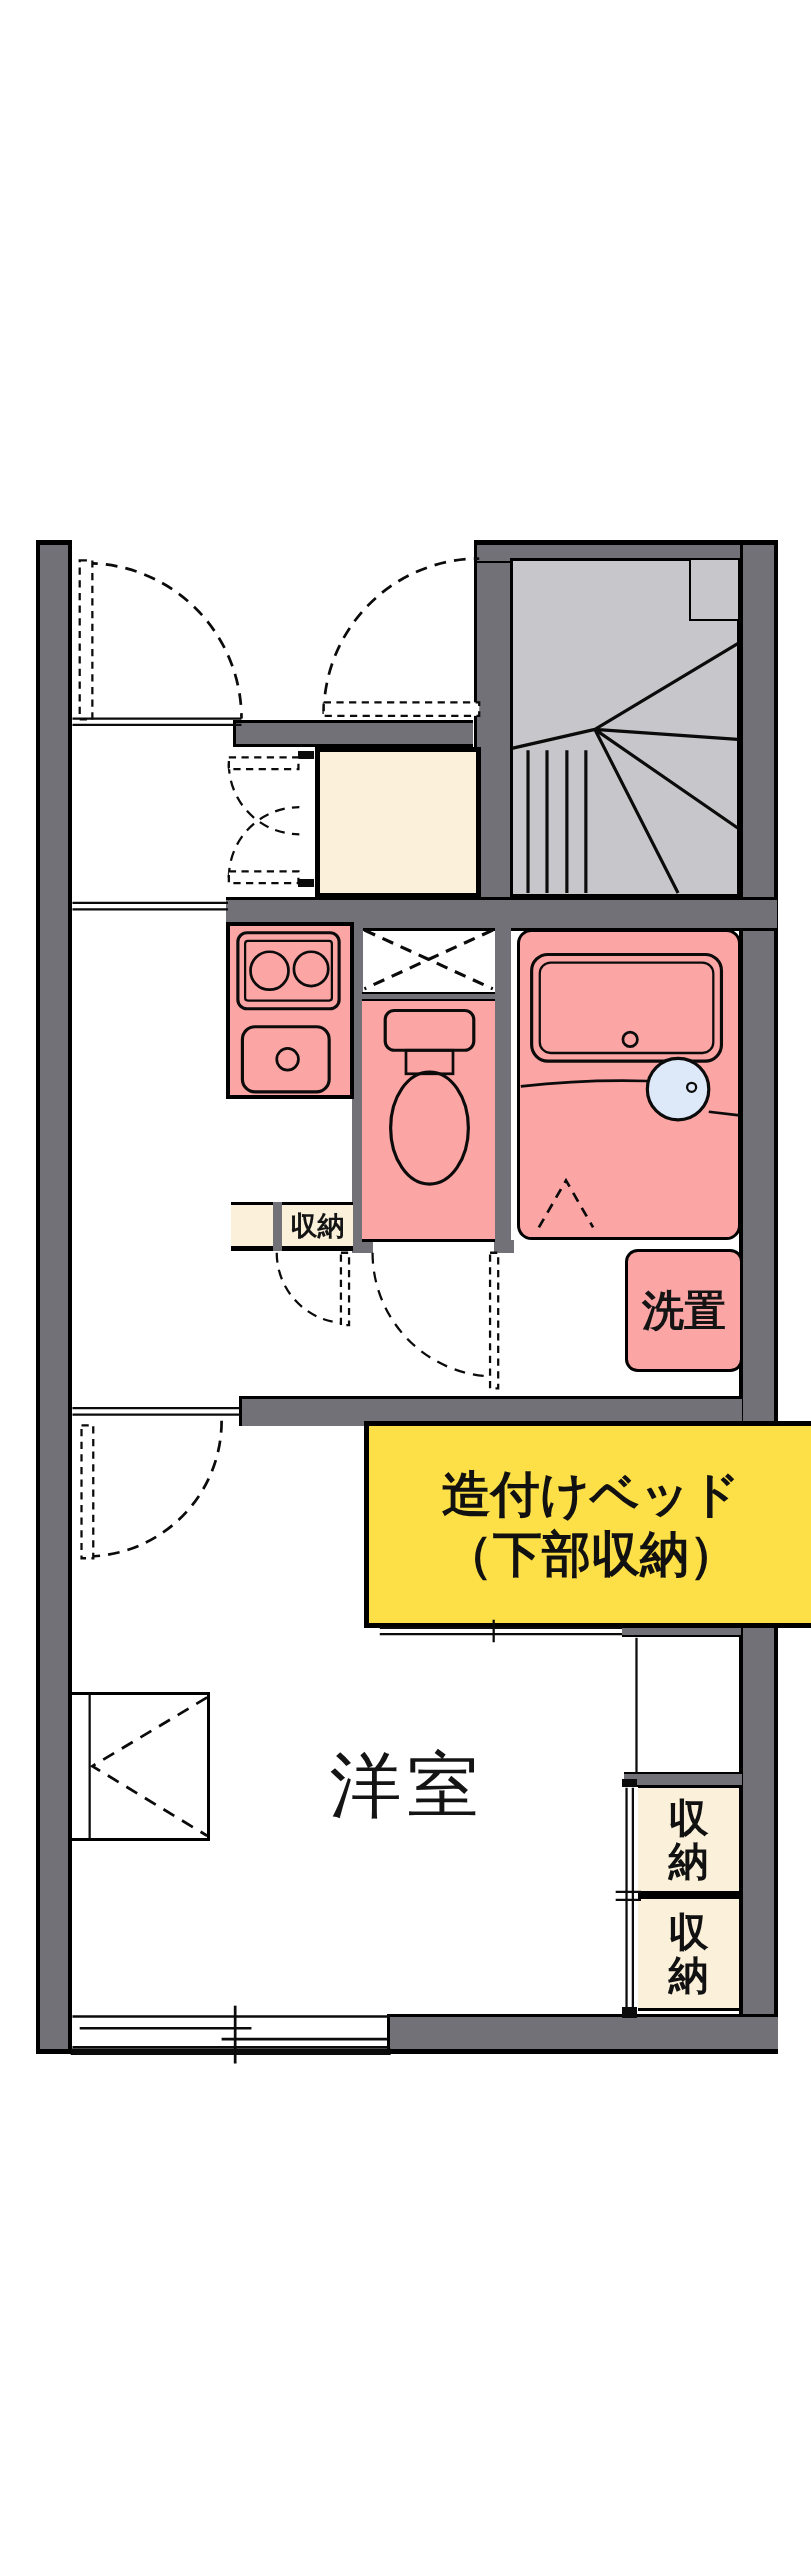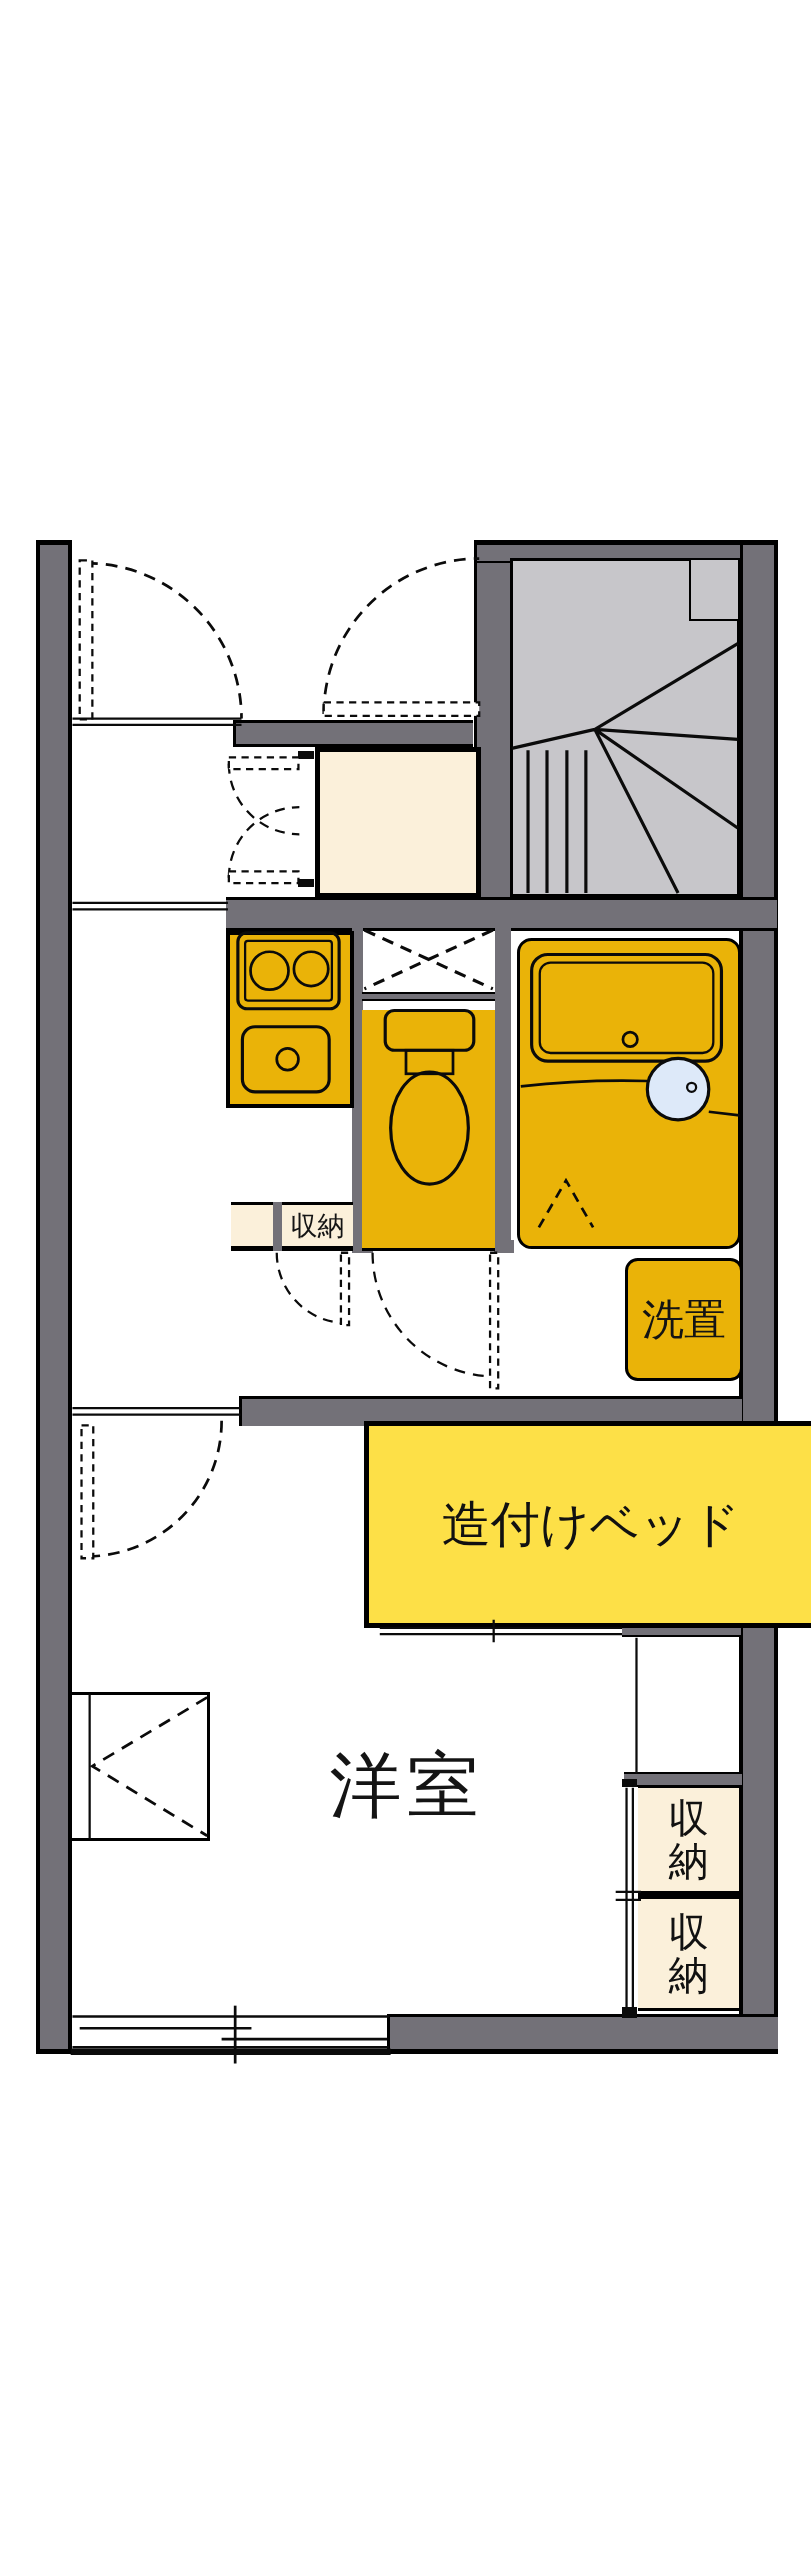--- a/index.html
+++ b/index.html
@@ -1,23 +1,23 @@
 <!DOCTYPE html>
 <html style="font-size:14.5px"><head>
 <meta charset="utf-8">
 <style>
   html,body{margin:0;padding:0;background:#fff;}
   #plan{position:relative;width:812px;height:2576px;background:#ffffff;overflow:hidden;
         font-family:"Liberation Sans","DejaVu Sans",sans-serif;color:#111;}
   #plan *{box-sizing:border-box;}
   .wall{position:absolute;background:#737178;}
   .blk{position:absolute;background:#0b0b0b;}
-  .floor{position:absolute;}
+  .floor{position:absolute;font-weight:bold;}
   .cream{background:#fbf0da;}
-  .aqua{background:#eab308;margin-top:9px;}
+  .aqua{background:#fca5a5;}
   .stair{background:#c7c6ca;}
   .lbl{position:absolute;display:flex;align-items:center;justify-content:center;
        color:#141414;white-space:nowrap;}
   .vlabel{width:47px;margin:0 auto;word-break:break-all;white-space:normal;
           text-align:center;line-height:1.06;}
   svg.overlay{position:absolute;left:0;top:0;pointer-events:none;}
 </style>
 </head>
 <body>
 
@@ -55,20 +55,21 @@
 
   <div class="floor aqua" style="left:517px;top:929px;width:224px;height:311px;border:3.6px solid #000;border-radius:14.5px;"></div>
 
   <div class="floor aqua lbl" style="left:625px;top:1249px;width:118px;height:123px;border:3.6px solid #000;border-radius:12.7px;font-size:42px;">
     <span>洗置</span>
   </div>
 
   <div class="floor" style="left:364px;top:1421px;width:454px;height:207px;background:#fde047;border:5.4px solid #000;
               display:flex;flex-direction:column;align-items:center;justify-content:center;line-height:1.22;">
     <div style="font-size:49px;">造付けベッド</div>
+    <div style="font-size:49px;">（下部収納）</div>
   </div>
 
   <div class="floor cream" style="left:231px;top:1202px;width:42px;height:49px;border-top:3.6px solid #000;border-bottom:5.4px solid #000;"></div>
   <div class="wall" style="left:273px;top:1202px;width:9px;height:49px;"></div>
   <div class="floor cream lbl" style="left:282px;top:1202px;width:71px;height:49px;border-top:3.6px solid #000;border-bottom:5.4px solid #000;font-size:27px;">
     <span>収納</span>
   </div>
 
   <div class="floor cream" style="left:638px;top:1786px;width:103px;height:109px;border-top:2.7px solid #000;border-right:2.7px solid #000;border-bottom:4.5px solid #000;
               display:flex;align-items:center;">

